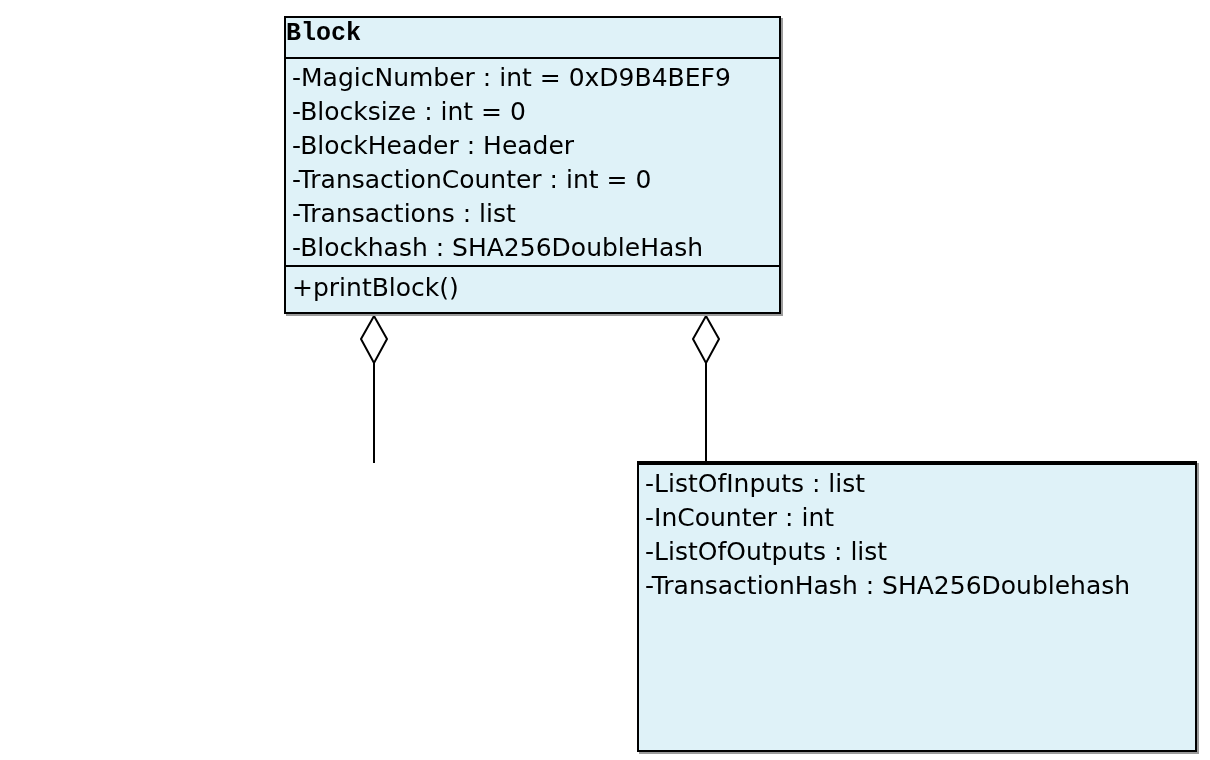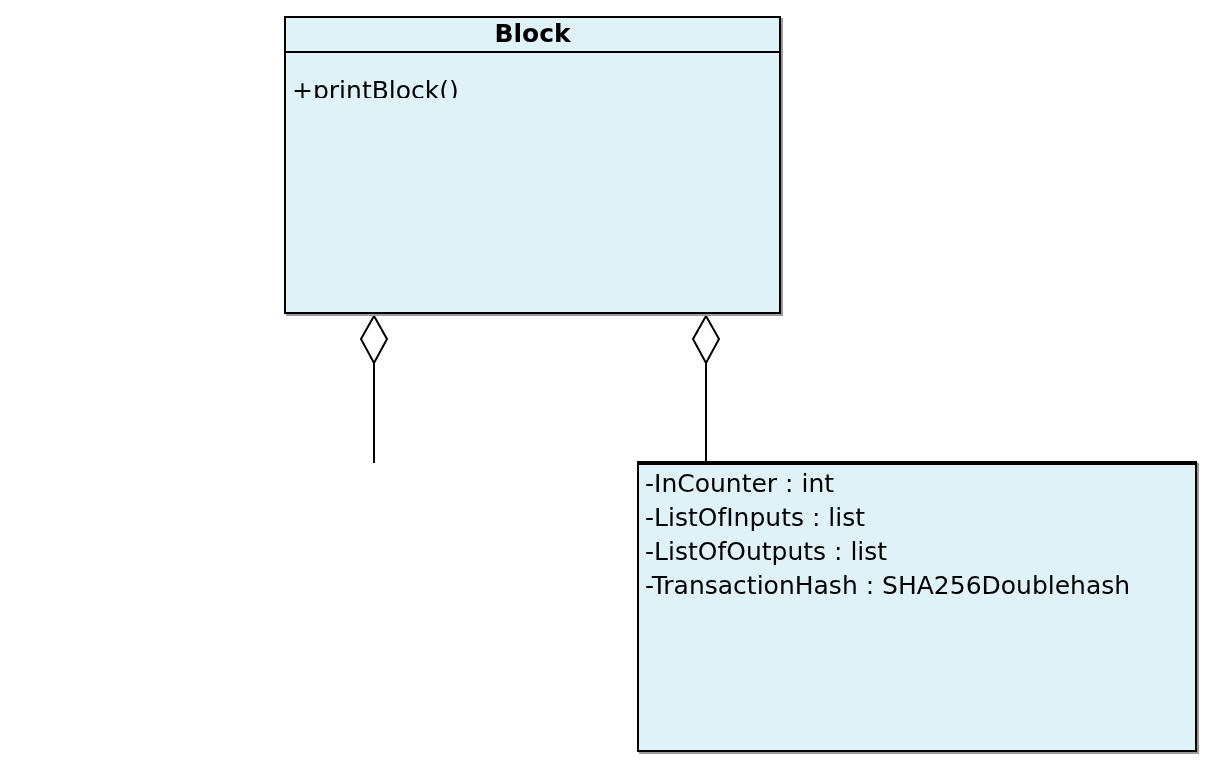--- a/index.html
+++ b/index.html
@@ -25,37 +25,37 @@
   .uml-class {
     position: absolute;
     display: flex;
     flex-direction: column;
     background: var(--box-fill);
     border: 2px solid var(--border);
     box-shadow: 2px 2px 0 #9b9b9b;
     font-size: 25px;
   }
   .uml-title {
-    height: 33px;
+    height: 39px;
     line-height: 32px;
-    text-align: center;
     font-weight: bold;
     white-space: nowrap;
     overflow: hidden;
+    font-family: Liberation Mono, monospace;
   }
   .uml-attrs {
     flex: 1;
     border-top: 2px solid var(--border);
     padding: 2px 4px 0 6px;
     overflow: hidden;
   }
   .uml-methods {
     border-top: 2px solid var(--border);
     height: 47px;
-    padding: 21px 4px 0 6px;
+    padding: 4px 4px 0 6px;
     overflow: hidden;
   }
   .uml-line {
     line-height: 34px;
     white-space: nowrap;
   }
   #class-block       { left: 284px; top: 16px;  width: 497px; height: 298px; }
   #class-header      { left: 18px;  top: 462px; width: 550px; height: 251px; }
   #class-transaction { left: 637px; top: 461px; width: 560px; height: 291px; }
   #connector-layer {
@@ -75,28 +75,36 @@
 
   <svg id="connector-layer" viewBox="0 0 1210 760" xmlns="http://www.w3.org/2000/svg">
     <line class="edge-line" x1="374" y1="362" x2="374" y2="463"></line>
     <polygon class="diamond" points="374,316 387,339 374,363 361,339"></polygon>
     <line class="edge-line" x1="706" y1="362" x2="706" y2="462"></line>
     <polygon class="diamond" points="706,316 719,339 706,363 693,339"></polygon>
   </svg>
 
   <div class="uml-class" id="class-block">
     <div class="uml-title">Block</div>
+    <div class="uml-attrs">
+        <div class="uml-line">-MagicNumber : int = 0xD9B4BEF9</div>
+        <div class="uml-line">-Blocksize : int = 0</div>
+        <div class="uml-line">-BlockHeader : Header</div>
+        <div class="uml-line">-TransactionCounter : int = 0</div>
+        <div class="uml-line">-Transactions : list</div>
+        <div class="uml-line">-Blockhash : SHA256DoubleHash</div>
+      </div>
     <div class="uml-methods">
         <div class="uml-line">+printBlock()</div>
       </div>
   </div>
 
 
   <div class="uml-class" id="class-transaction">
     <div class="uml-attrs">
+        <div class="uml-line">-ListOfInputs : list</div>
         <div class="uml-line">-InCounter : int</div>
-        <div class="uml-line">-ListOfInputs : list</div>
         <div class="uml-line">-ListOfOutputs : list</div>
         <div class="uml-line">-TransactionHash : SHA256Doublehash</div>
       </div>
   </div>
 
 </div>
 
 </body></html>

